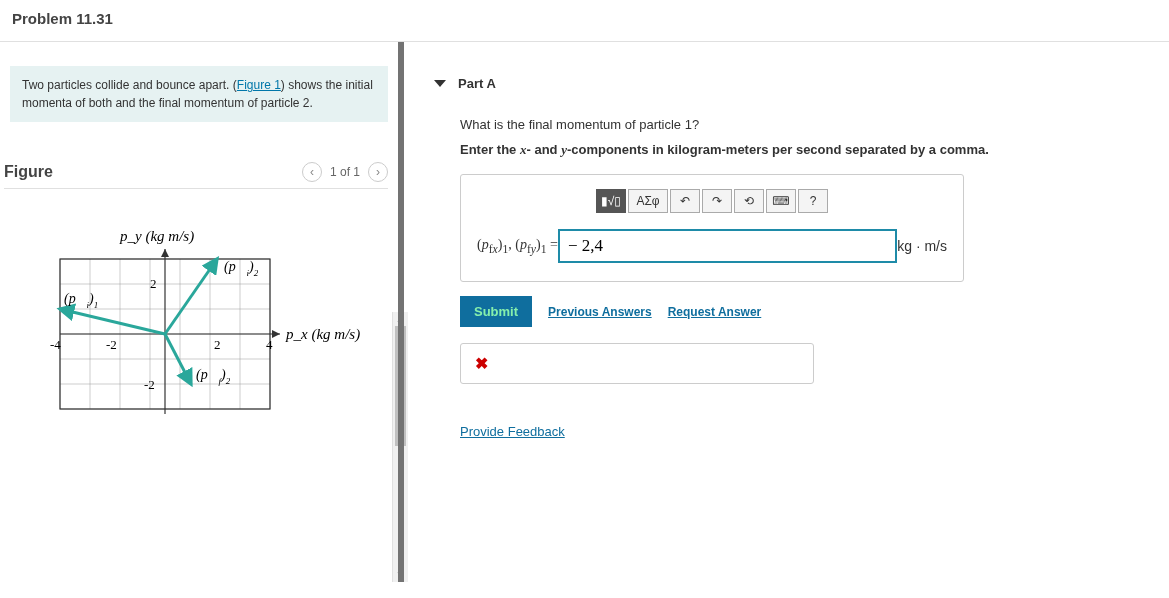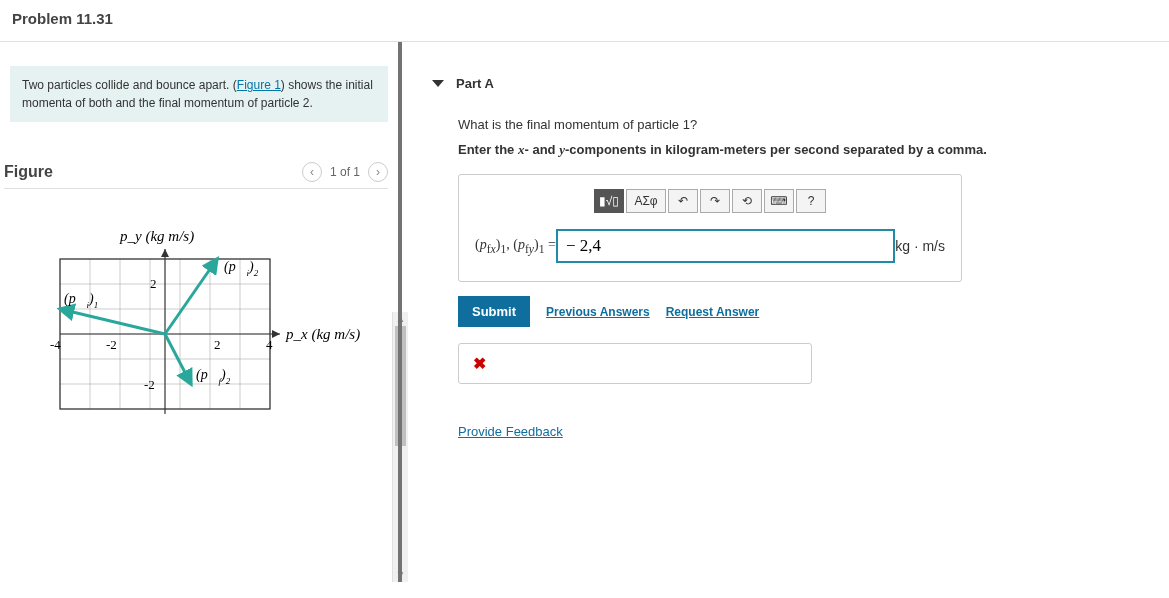--- a/index.html
+++ b/index.html
@@ -2,21 +2,21 @@
 <html><head>
 <meta charset="utf-8">
 <style>
   * { box-sizing: border-box; margin: 0; padding: 0; }
   body { font-family: Arial, Helvetica, sans-serif; font-size: 13px; color: #333; background: #fff; }
   .page { width: 1169px; height: 598px; position: relative; }
   .title { font-size: 15px; font-weight: bold; color: #444; padding: 10px 12px 14px 12px; }
   .hr { border-top: 1px solid #e0e0e0; }
   .main { display: flex; height: 540px; }
   .left { width: 398px; padding: 0; position: relative; }
-  .right { flex: 1; border-left: 4px solid #737373; padding: 0 30px; position: relative; }
+  .right { flex: 1; border-left: 6px solid #737373; padding: 0 30px; position: relative; }
   .vscroll { position: absolute; left: 392px; top: 270px; width: 16px; bottom: 0; background: #f0f0f0; border-left: 1px solid #e0e0e0; }
   .vscroll .thumb { position: absolute; left: 2px; right: 2px; top: 14px; height: 120px; background: #c0c0c0; }
   .vscroll .arrow { position: absolute; left:0; right:0; height:14px; text-align:center; color:#888; font-size:10px; line-height:14px; }
   .vscroll .arrow.up { top:0; }
   .vscroll .arrow.down { bottom:0; }
 
   .promptbox { background: #e6f2f2; margin: 24px 10px 40px 10px; padding: 10px 12px; font-size: 12px; color: #333; line-height: 1.5; }
   .promptbox a { color: #0077aa; text-decoration: underline; }
 
   .fig-head { display: flex; align-items: center; padding: 0 10px 6px 4px; }
@@ -41,21 +41,21 @@
   .tbtn { border:1px solid #aaa; background:#f4f4f4; width:30px; height:24px; display:flex; align-items:center; justify-content:center; font-size:12px; cursor:pointer; color:#333; }
   .tbtn.dark { background:#555; color:#fff; border-color:#555; }
   .tbtn.wide { width:40px; }
 
   .ansrow { display:flex; align-items:center; gap:0; }
   .prefx { font-family: "Times New Roman", serif; font-size: 14px; }
   .ansinput { flex:1; border: 2px solid #1e8ba8; height: 34px; padding: 4px 8px; font-size: 17px; font-family: "Times New Roman", serif; }
   .unit { font-size: 14px; }
 
   .actions { margin-top: 14px; display:flex; align-items:center; gap:16px; }
-  .submit { background:#0f6e9e; color:#ffffff; border:none; padding:8px 14px; font-size:13px; font-weight:bold; cursor:pointer; }
+  .submit { background:#0f6e9e; color:#86efac; border:none; padding:8px 14px; font-size:13px; font-weight:bold; cursor:pointer; }
   .lnk { color:#0f6e9e; text-decoration:underline; font-size:12px; font-weight:bold; cursor:pointer; }
 
   .feedback { margin-top: 16px; border:1px solid #ccc; border-radius:3px; padding:10px 14px; display:flex; align-items:center; gap:10px; width:354px; }
   .xicon { color:#c00; font-weight:bold; font-size:16px; }
   .fbtext { font-weight:bold; font-size:13px; color:#333; }
 
   .provide { margin-top: 40px; color:#0f6e9e; text-decoration:underline; font-size:13px; cursor:pointer; }
 </style>
 </head>
 <body>

